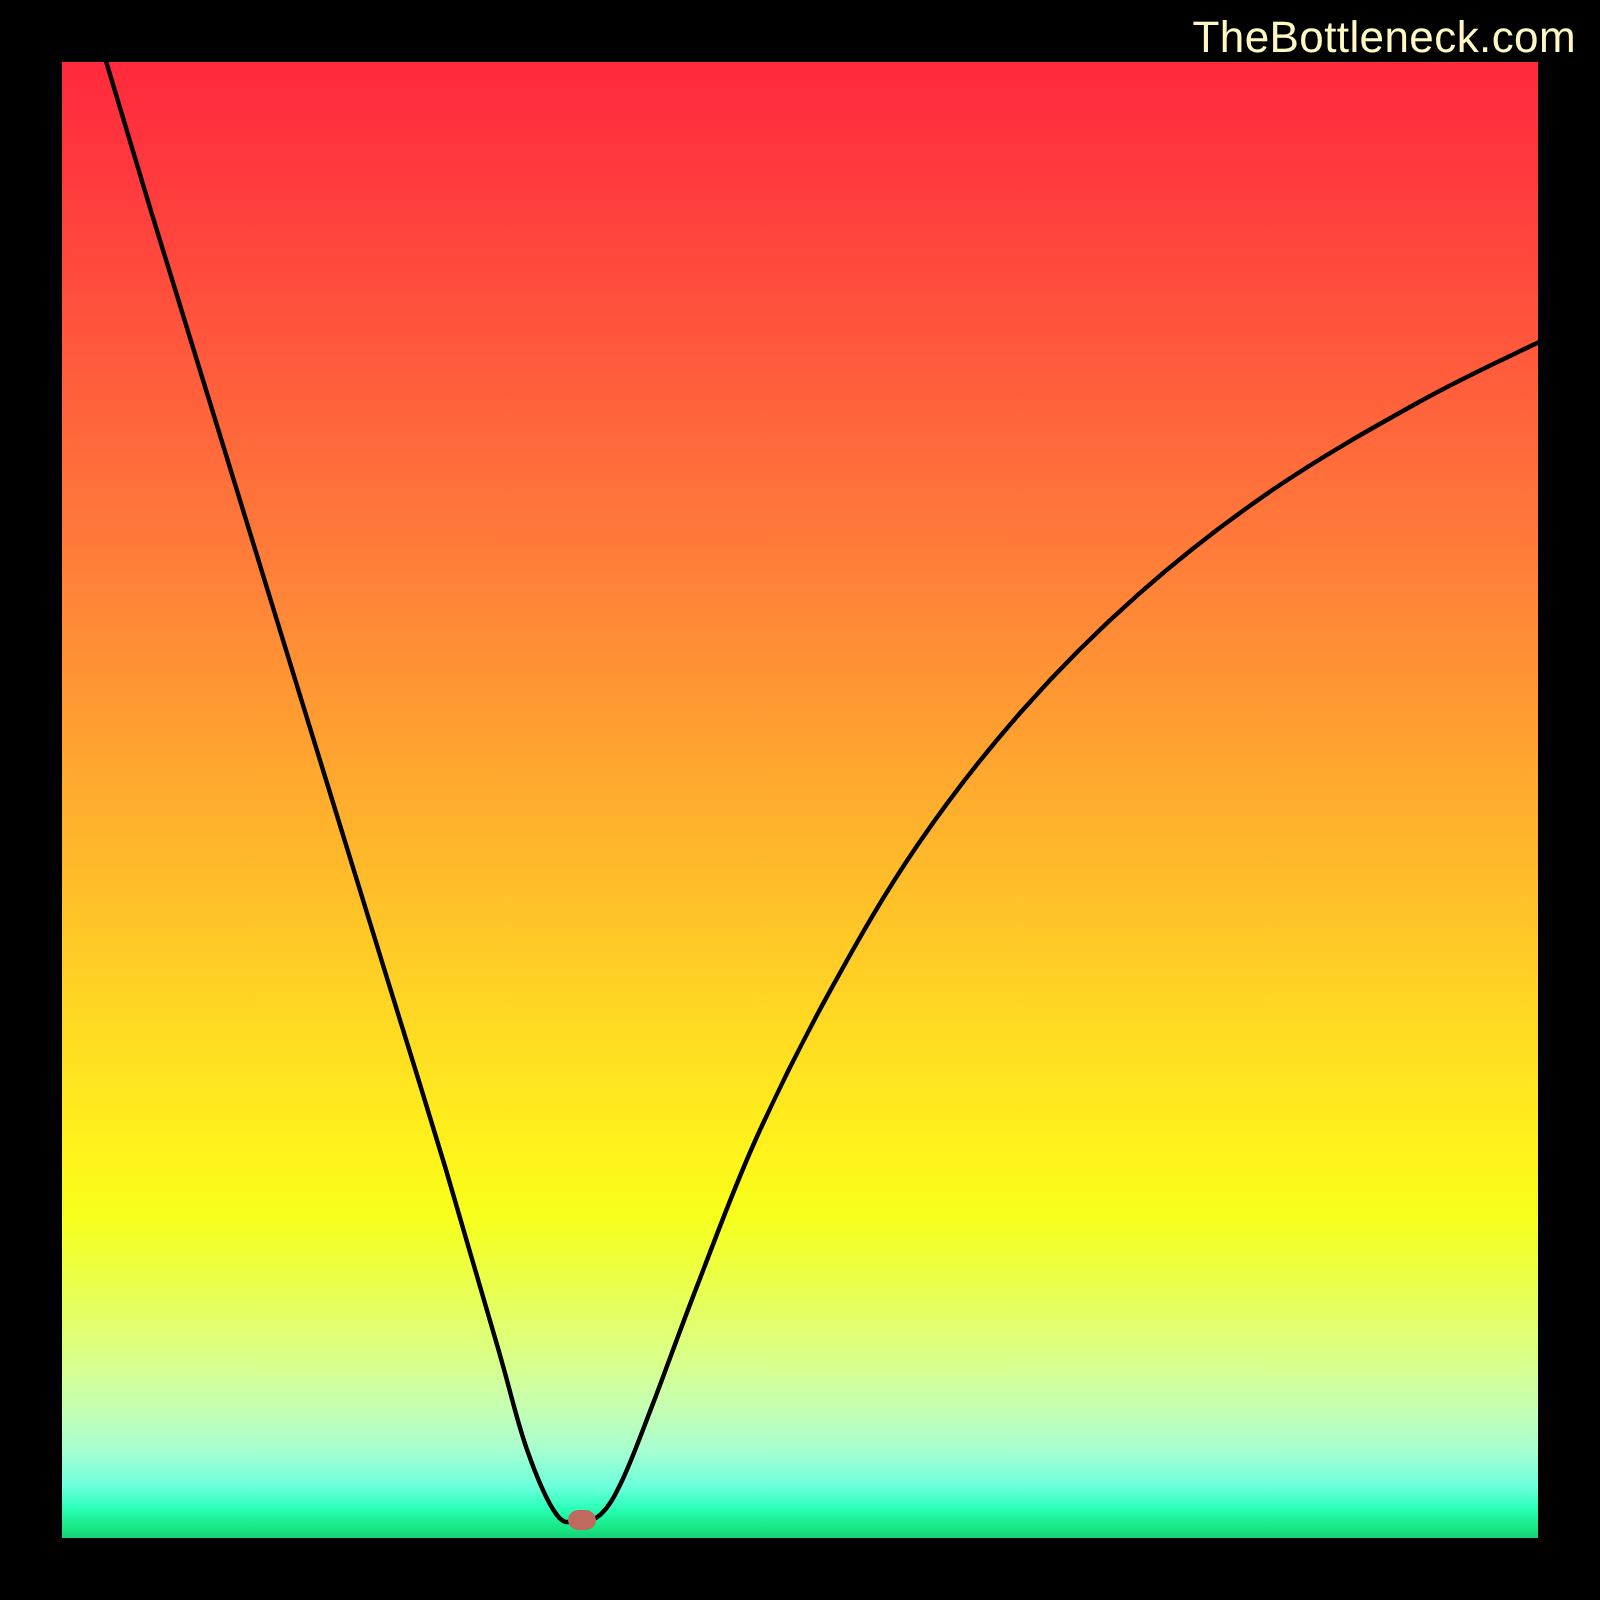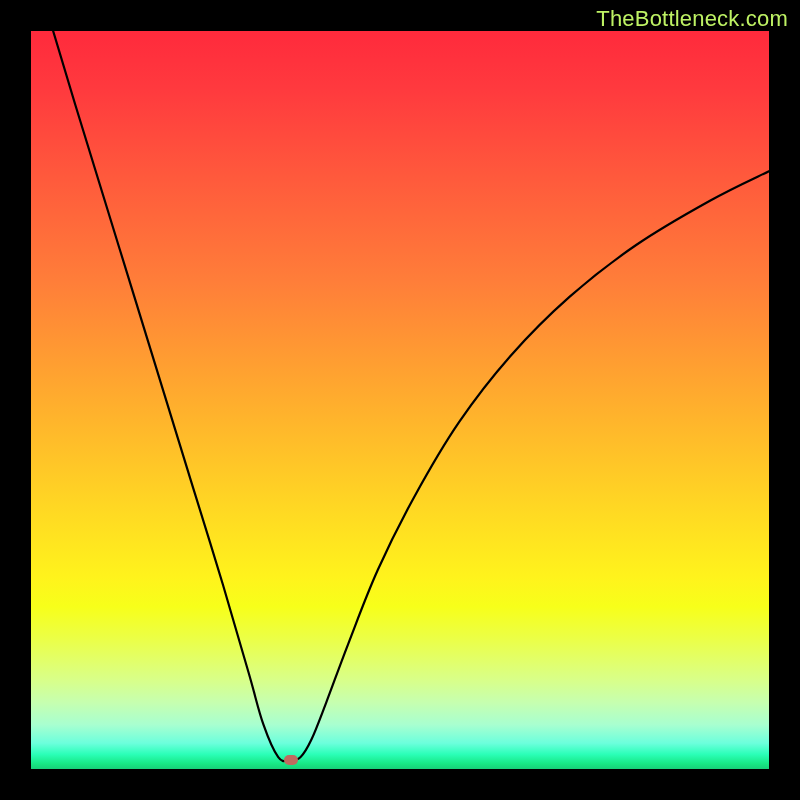--- a/index.html
+++ b/index.html
@@ -14,21 +14,21 @@
   .container {
     position: relative;
     width: 800px;
     height: 800px;
     background: #000;
   }
   .watermark {
     position: absolute;
     top: 6px;
     right: 12px;
-    color: #bef264;
+    color: #fef9c3;
     font-size: 22px;
     font-weight: 500;
     letter-spacing: 0.2px;
     z-index: 5;
     user-select: none;
   }
   .plot-frame {
     position: absolute;
     left: 31px;
     top: 31px;

